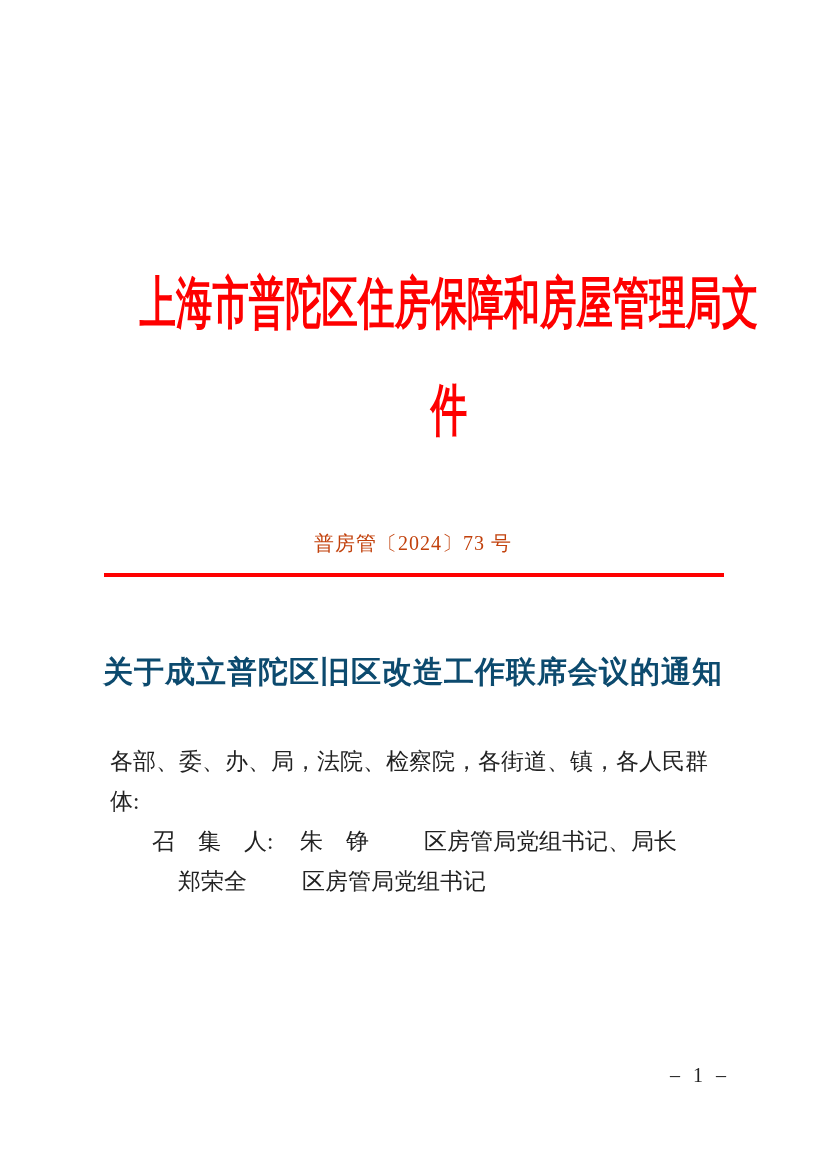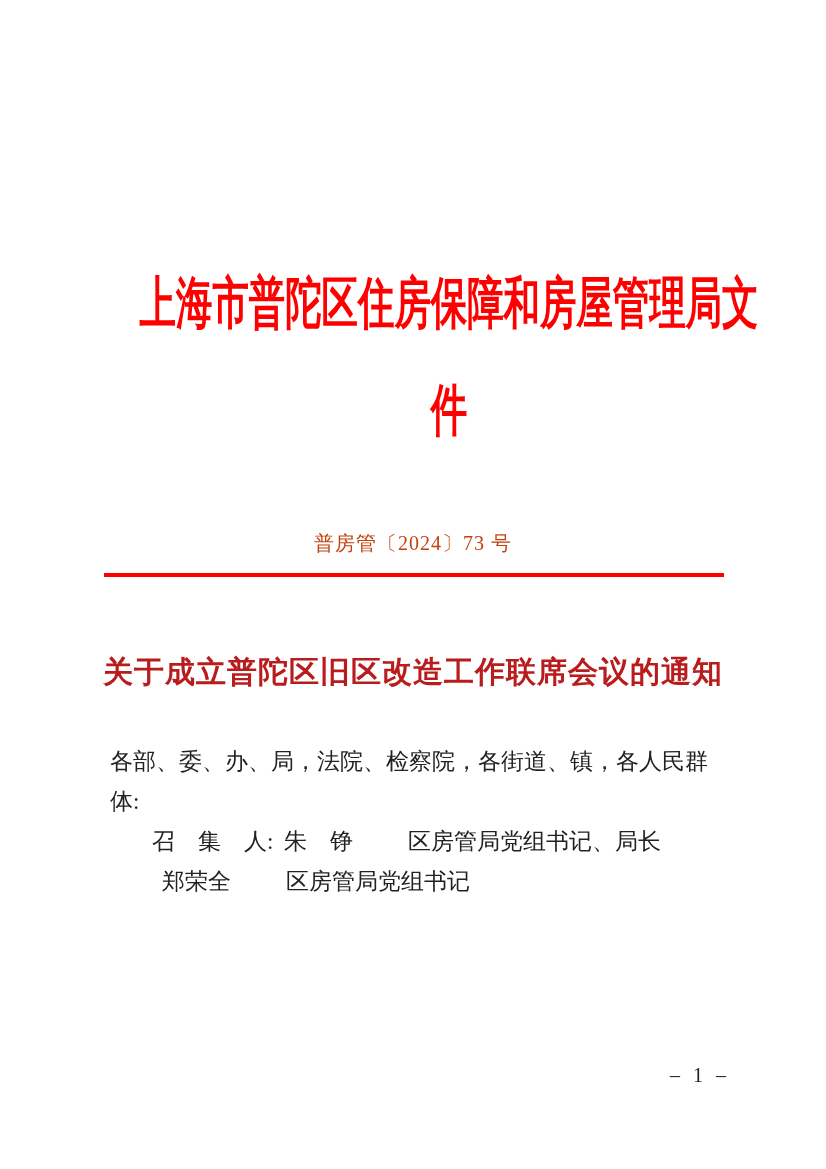--- a/index.html
+++ b/index.html
@@ -75,21 +75,21 @@
   .doc-title {
     position: absolute;
     top: 650px;
     left: 0;
     width: 826px;
     text-align: center;
     font-family: "Liberation Sans", "DejaVu Sans", sans-serif;
     font-weight: bold;
     font-size: 30px;
     line-height: 44px;
-    color: #b91c1c;
+    color: #0c4a6e;
     letter-spacing: 1px;
     white-space: nowrap;
   }
 
   
   .body-text {
     position: absolute;
     top: 742px;
     left: 110px;
     width: 616px;
@@ -113,21 +113,21 @@
     padding-left: 42px;
     white-space: nowrap;
   }
   .member-role {
     display: inline-block;
     width: 122px;
   }
   .member-name {
     display: inline-block;
     width: 100px;
-    margin-left: 10px;
+    margin-left: 26px;
   }
   .member-title {
     display: inline-block;
     margin-left: 24px;
   }
 
   
   .page-number {
     position: absolute;
     top: 1060px;

